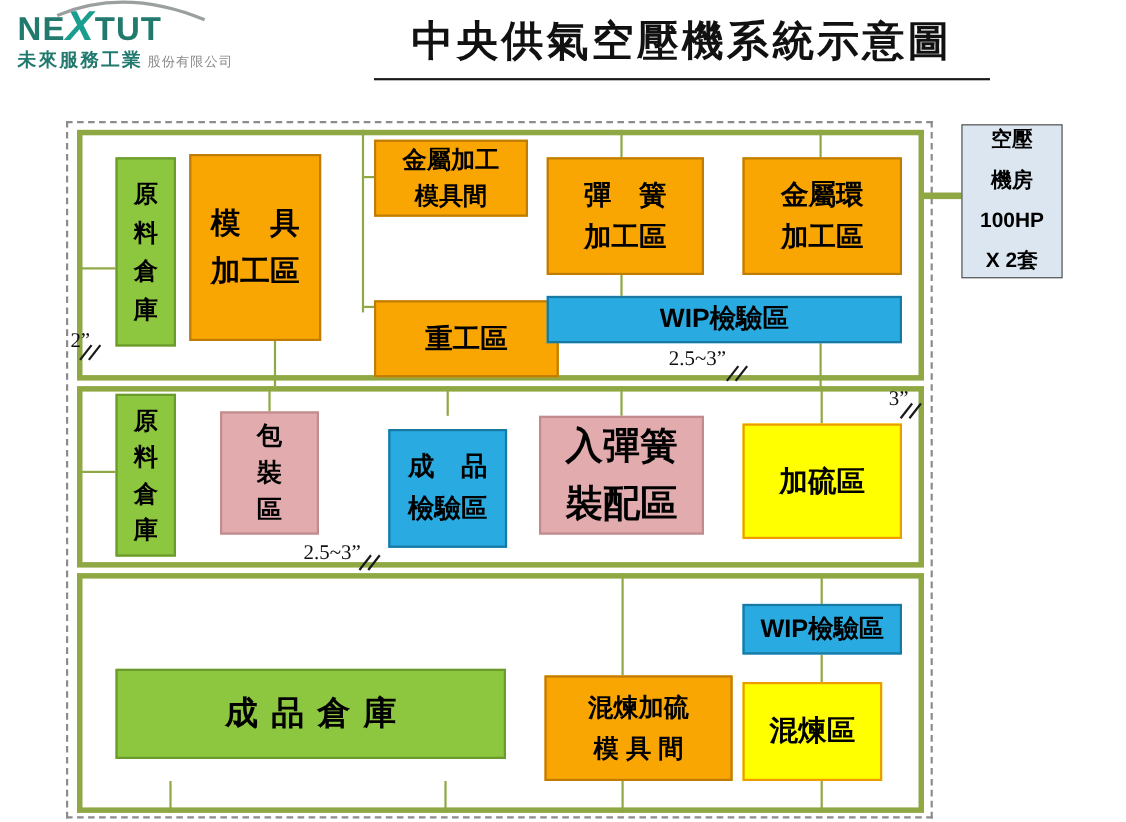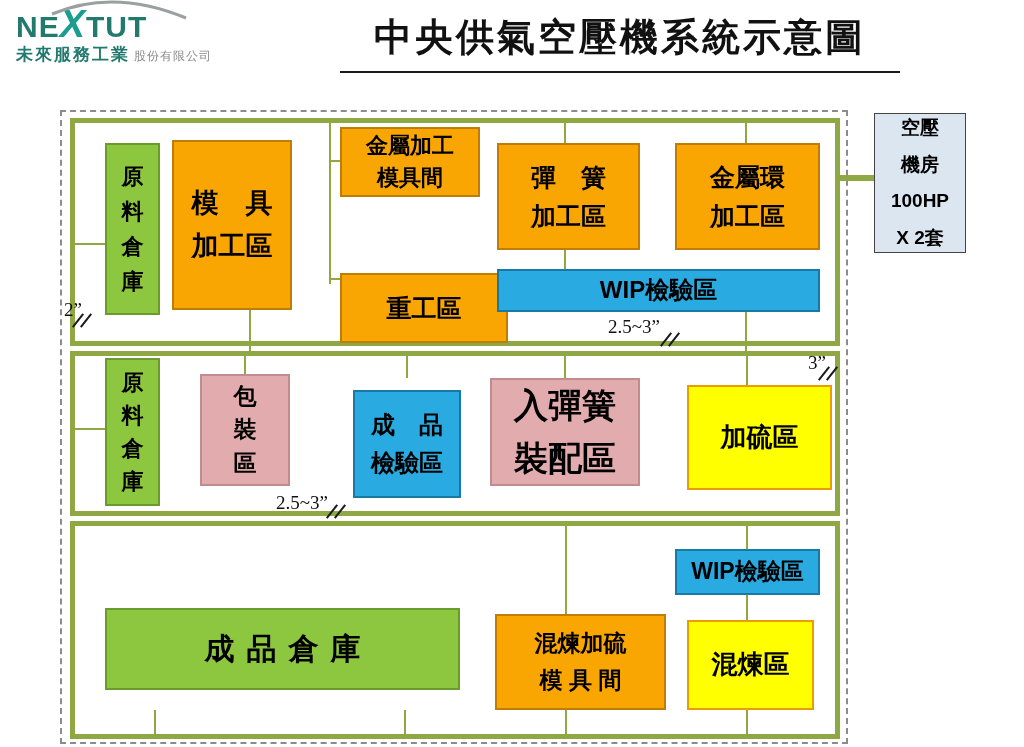--- a/index.html
+++ b/index.html
@@ -30,21 +30,21 @@
   
   .room {
     position:absolute; z-index:2; display:flex; flex-direction:column;
     align-items:center; justify-content:center; text-align:center;
     font-weight:bold; color:#000000; line-height:1.45;
   }
   .orange { background:#f9a602; border:2px solid #c07d06; }
   .green  { background:#8dc63f; border:2px solid #6b9a2d; }
   .blue   { background:#29abe2; border:2px solid #1879a5; }
   .pink   { background:#e2abad; border:2px solid #c08c8e; }
-  .yellow { background:#ffff00; border:2px solid #ed9c00;margin-left:12px; }
+  .yellow { background:#ffff00; border:2px solid #ed9c00; }
   .lblue  { background:#dce6f1; border:1px solid #444;justify-content:space-between; }
   .room span { display:block; }
   .vchars { line-height:1.6; }
   
   .plabel { position:absolute; z-index:3; font-family:"Liberation Serif","DejaVu Serif",serif; font-size:19px; color:#111; }
   .pbreak { position:absolute; z-index:3; width:18px; height:20px; }
   .pbreak i { position:absolute; top:1px; width:2px; height:17px; background:#1a1a1a; transform:rotate(38deg); }
   .pbreak i:first-child { left:3px; }
   .pbreak i:last-child { left:11px; }
 </style>

